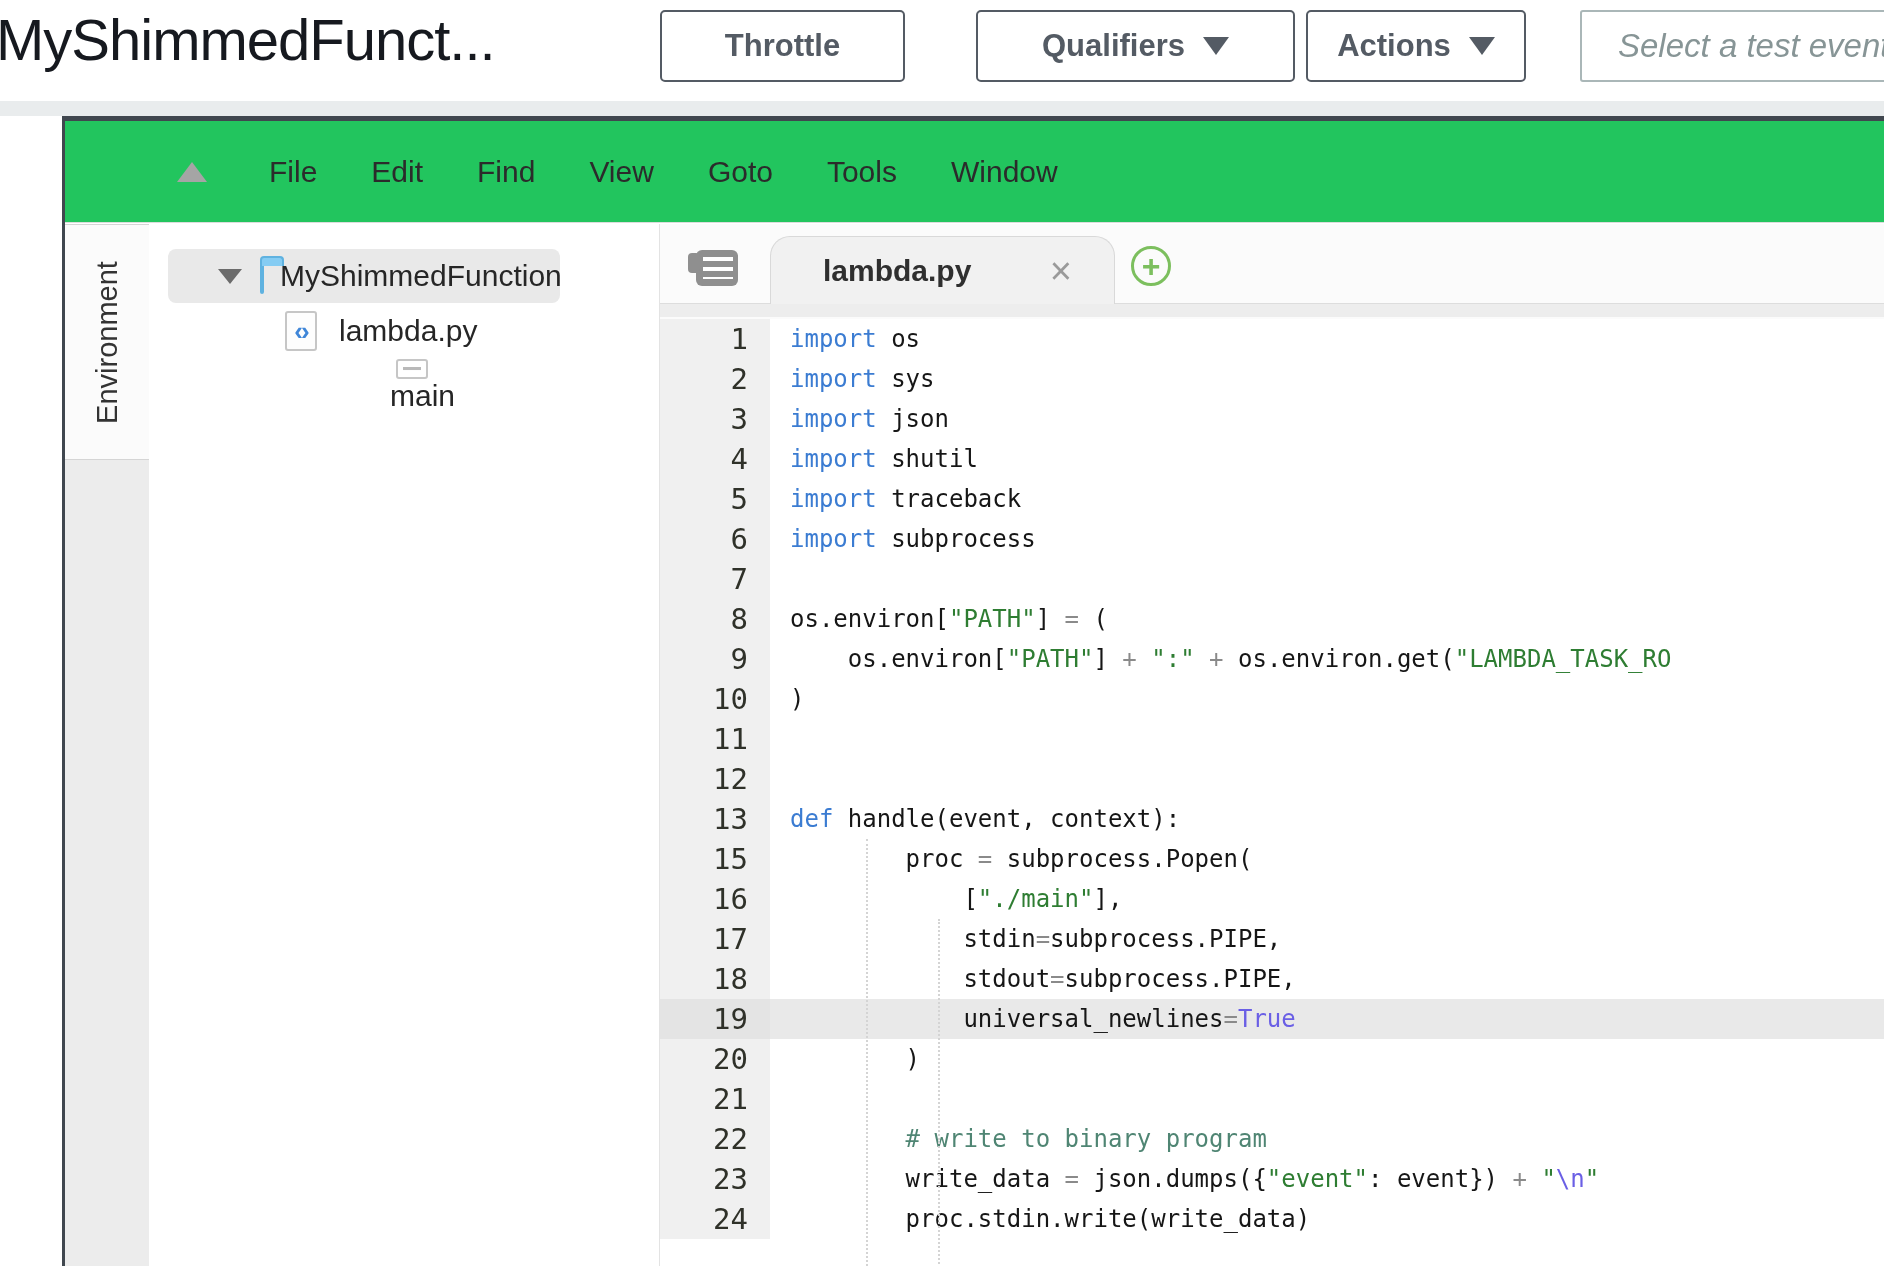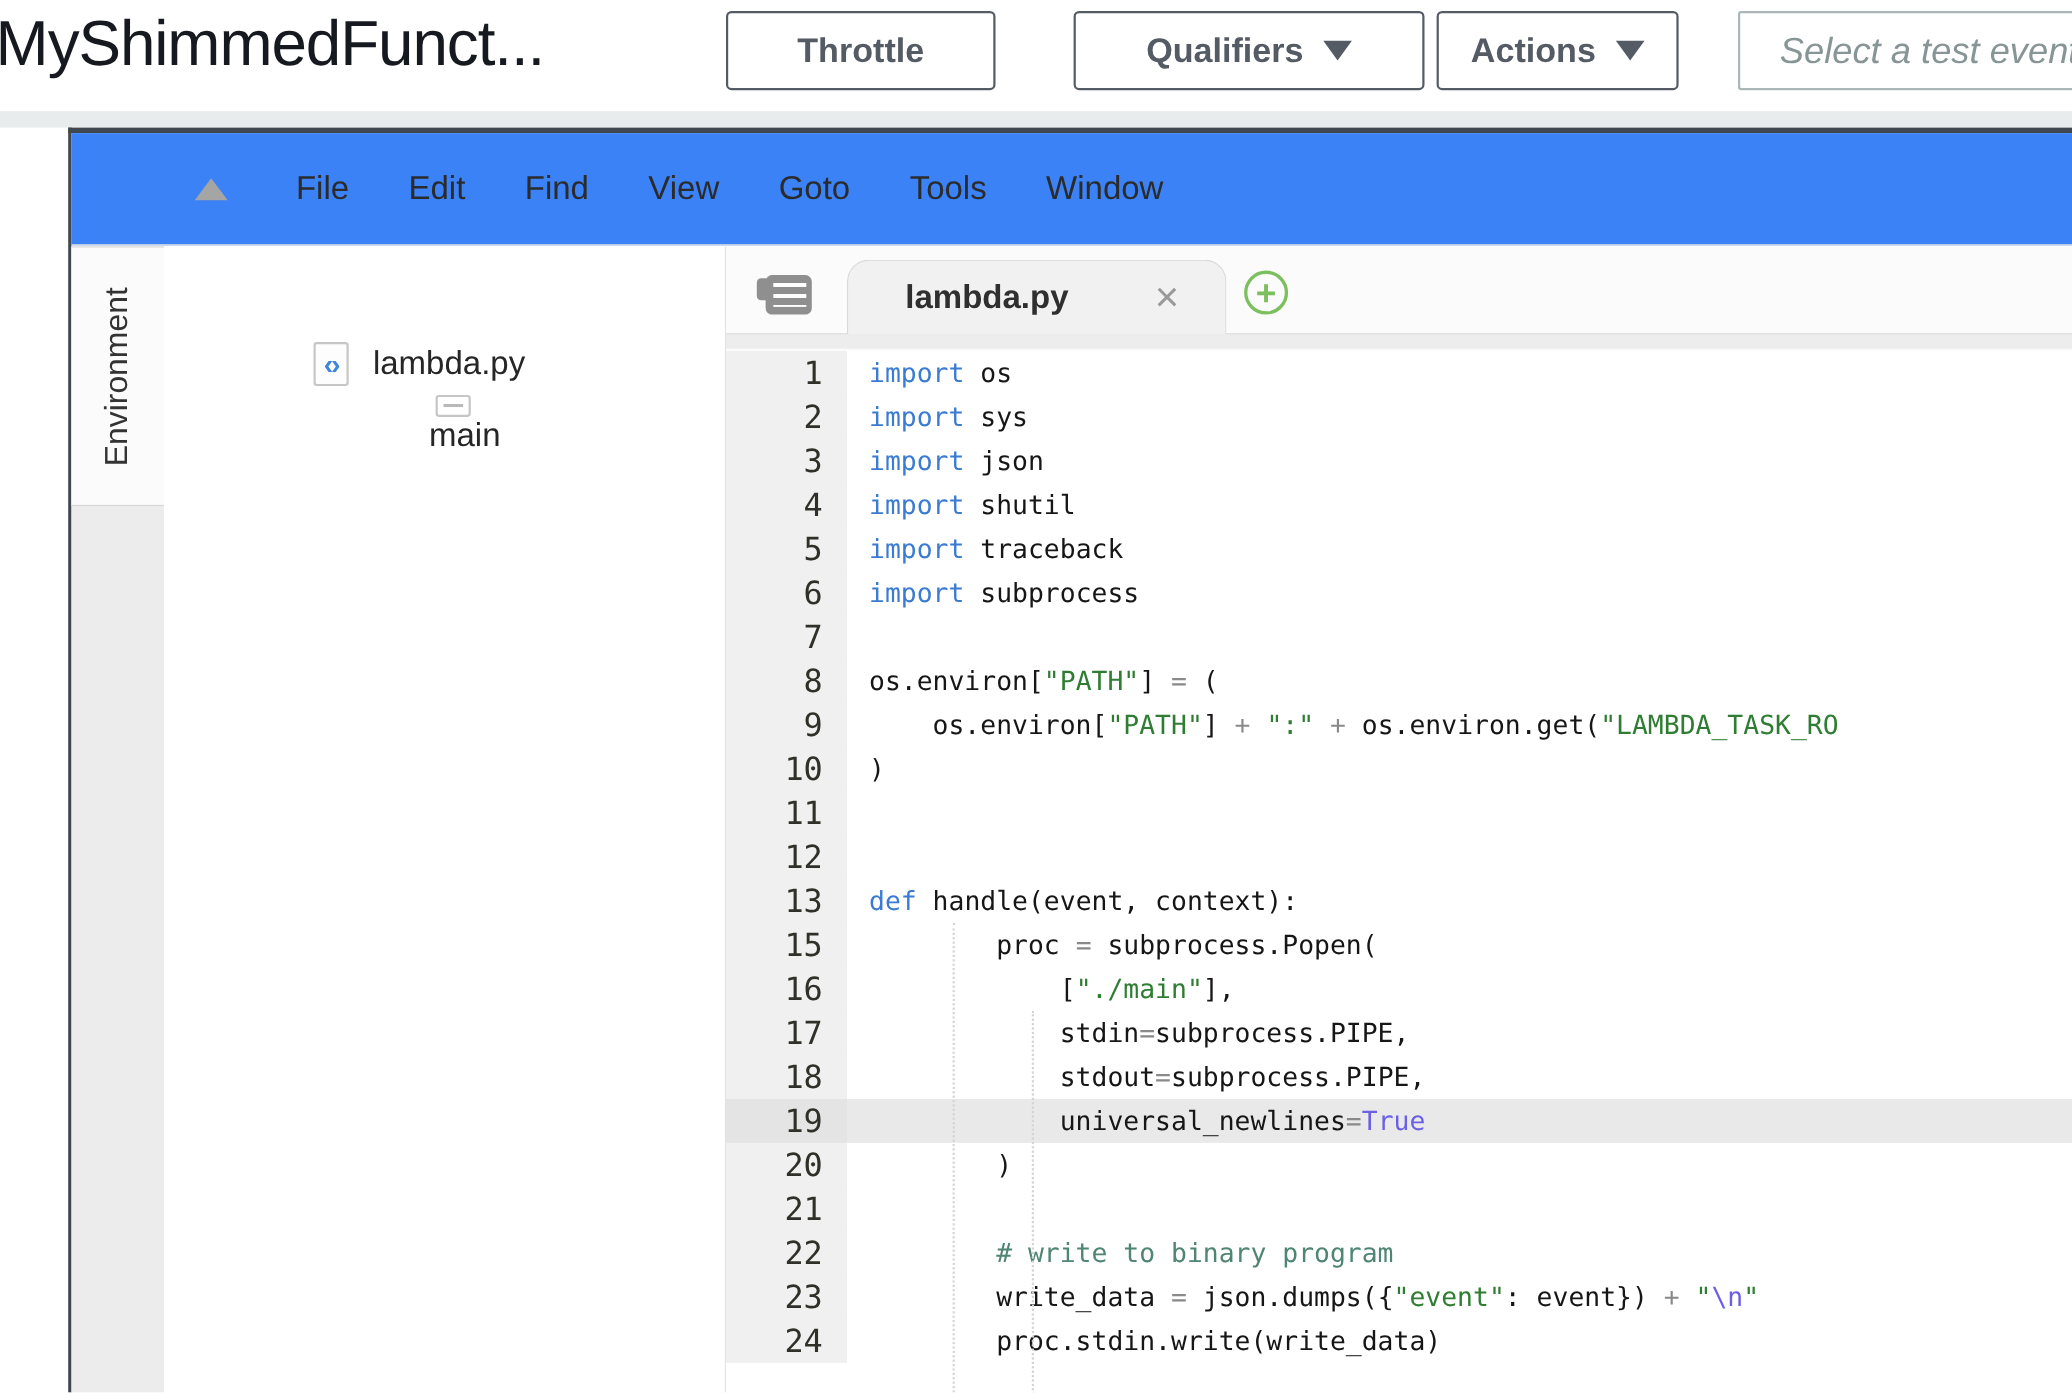--- a/index.html
+++ b/index.html
@@ -26,21 +26,21 @@
                  align-items:center; padding-left:36px; white-space:nowrap; overflow:hidden; }
   .gray-band { position:absolute; left:0; top:101px; width:1884px; height:15px; background:#e9eced; }
 
   
   .panel { position:absolute; left:62px; top:116px; width:1822px; height:1150px;
            border-top:5px solid var(--panel-border); border-left:3px solid var(--panel-border);
            background:#ffffff; }
   .panel-inner { position:absolute; left:0; top:0; right:0; bottom:0; }
 
   
-  .menubar { position:absolute; left:0; top:0; right:0; height:102px; background:#3b82f6;
+  .menubar { position:absolute; left:0; top:0; right:0; height:102px; background:#22c55e;
              border-bottom:1px solid #dcdcdc; display:flex; align-items:center;
              gap:54px; padding-left:112px; }
   .collapse-tri { width:0; height:0; border-left:15px solid transparent;
                   border-right:15px solid transparent; border-bottom:20px solid #a5a5a5;
                   margin-right:8px; cursor:pointer; }
   .menu-item { font-size:30px; color:#2b2b2b; cursor:pointer; }
 
   
   .left-strip { position:absolute; left:0; top:103px; width:84px; bottom:0; background:#ececec; }
   .env-tab { position:absolute; left:0; top:0; width:84px; height:236px; background:#fbfbfb;
@@ -151,20 +151,25 @@
       <span class="menu-item">Window</span>
     </div>
 
     <div class="left-strip">
       <div class="env-tab">
         <span>Environment</span>
       </div>
     </div>
 
     <div class="filetree">
+      <div class="tree-row row-folder">
+        <span class="caret-down"></span>
+        <span class="folder-icon"></span>
+        <span class="tree-label">MyShimmedFunction</span>
+      </div>
       <div class="tree-row row-file1">
         <span class="doc-icon doc-code"></span>
         <span class="tree-label">lambda.py</span>
       </div>
       <div class="tree-row row-file2">
         <span class="doc-icon doc-lines"></span>
         <span class="tree-label">main</span>
       </div>
     </div>
 

